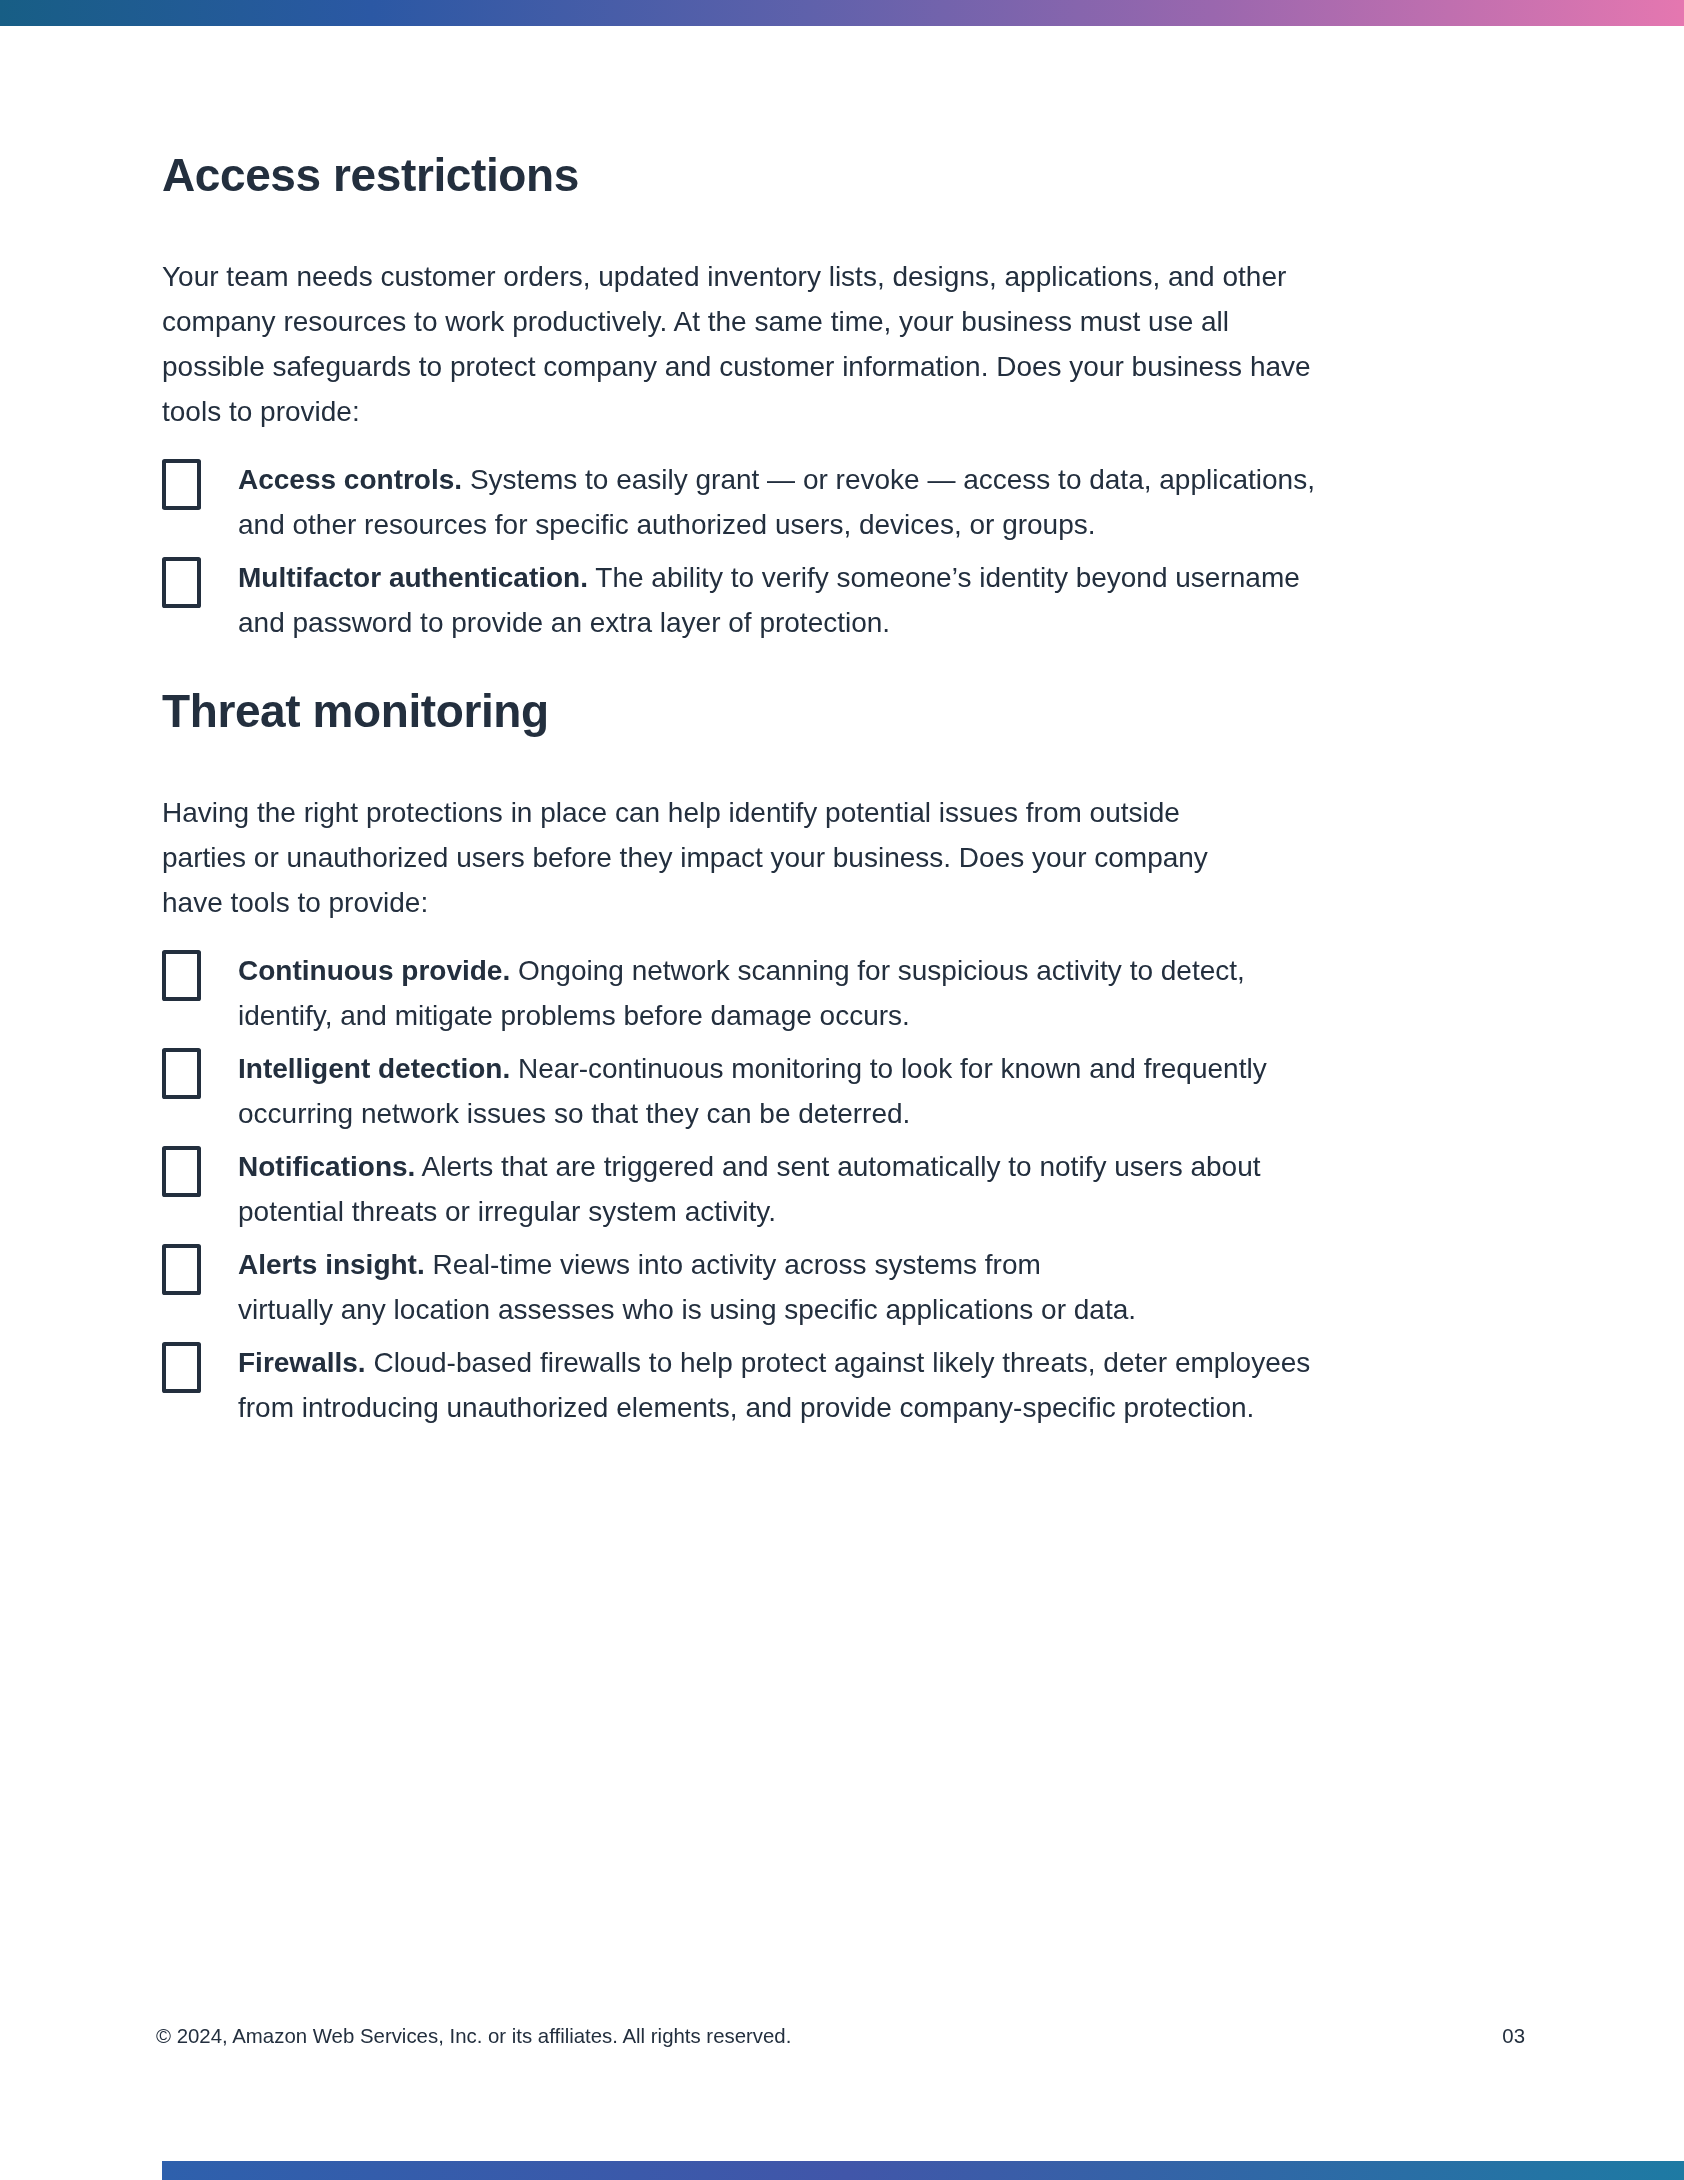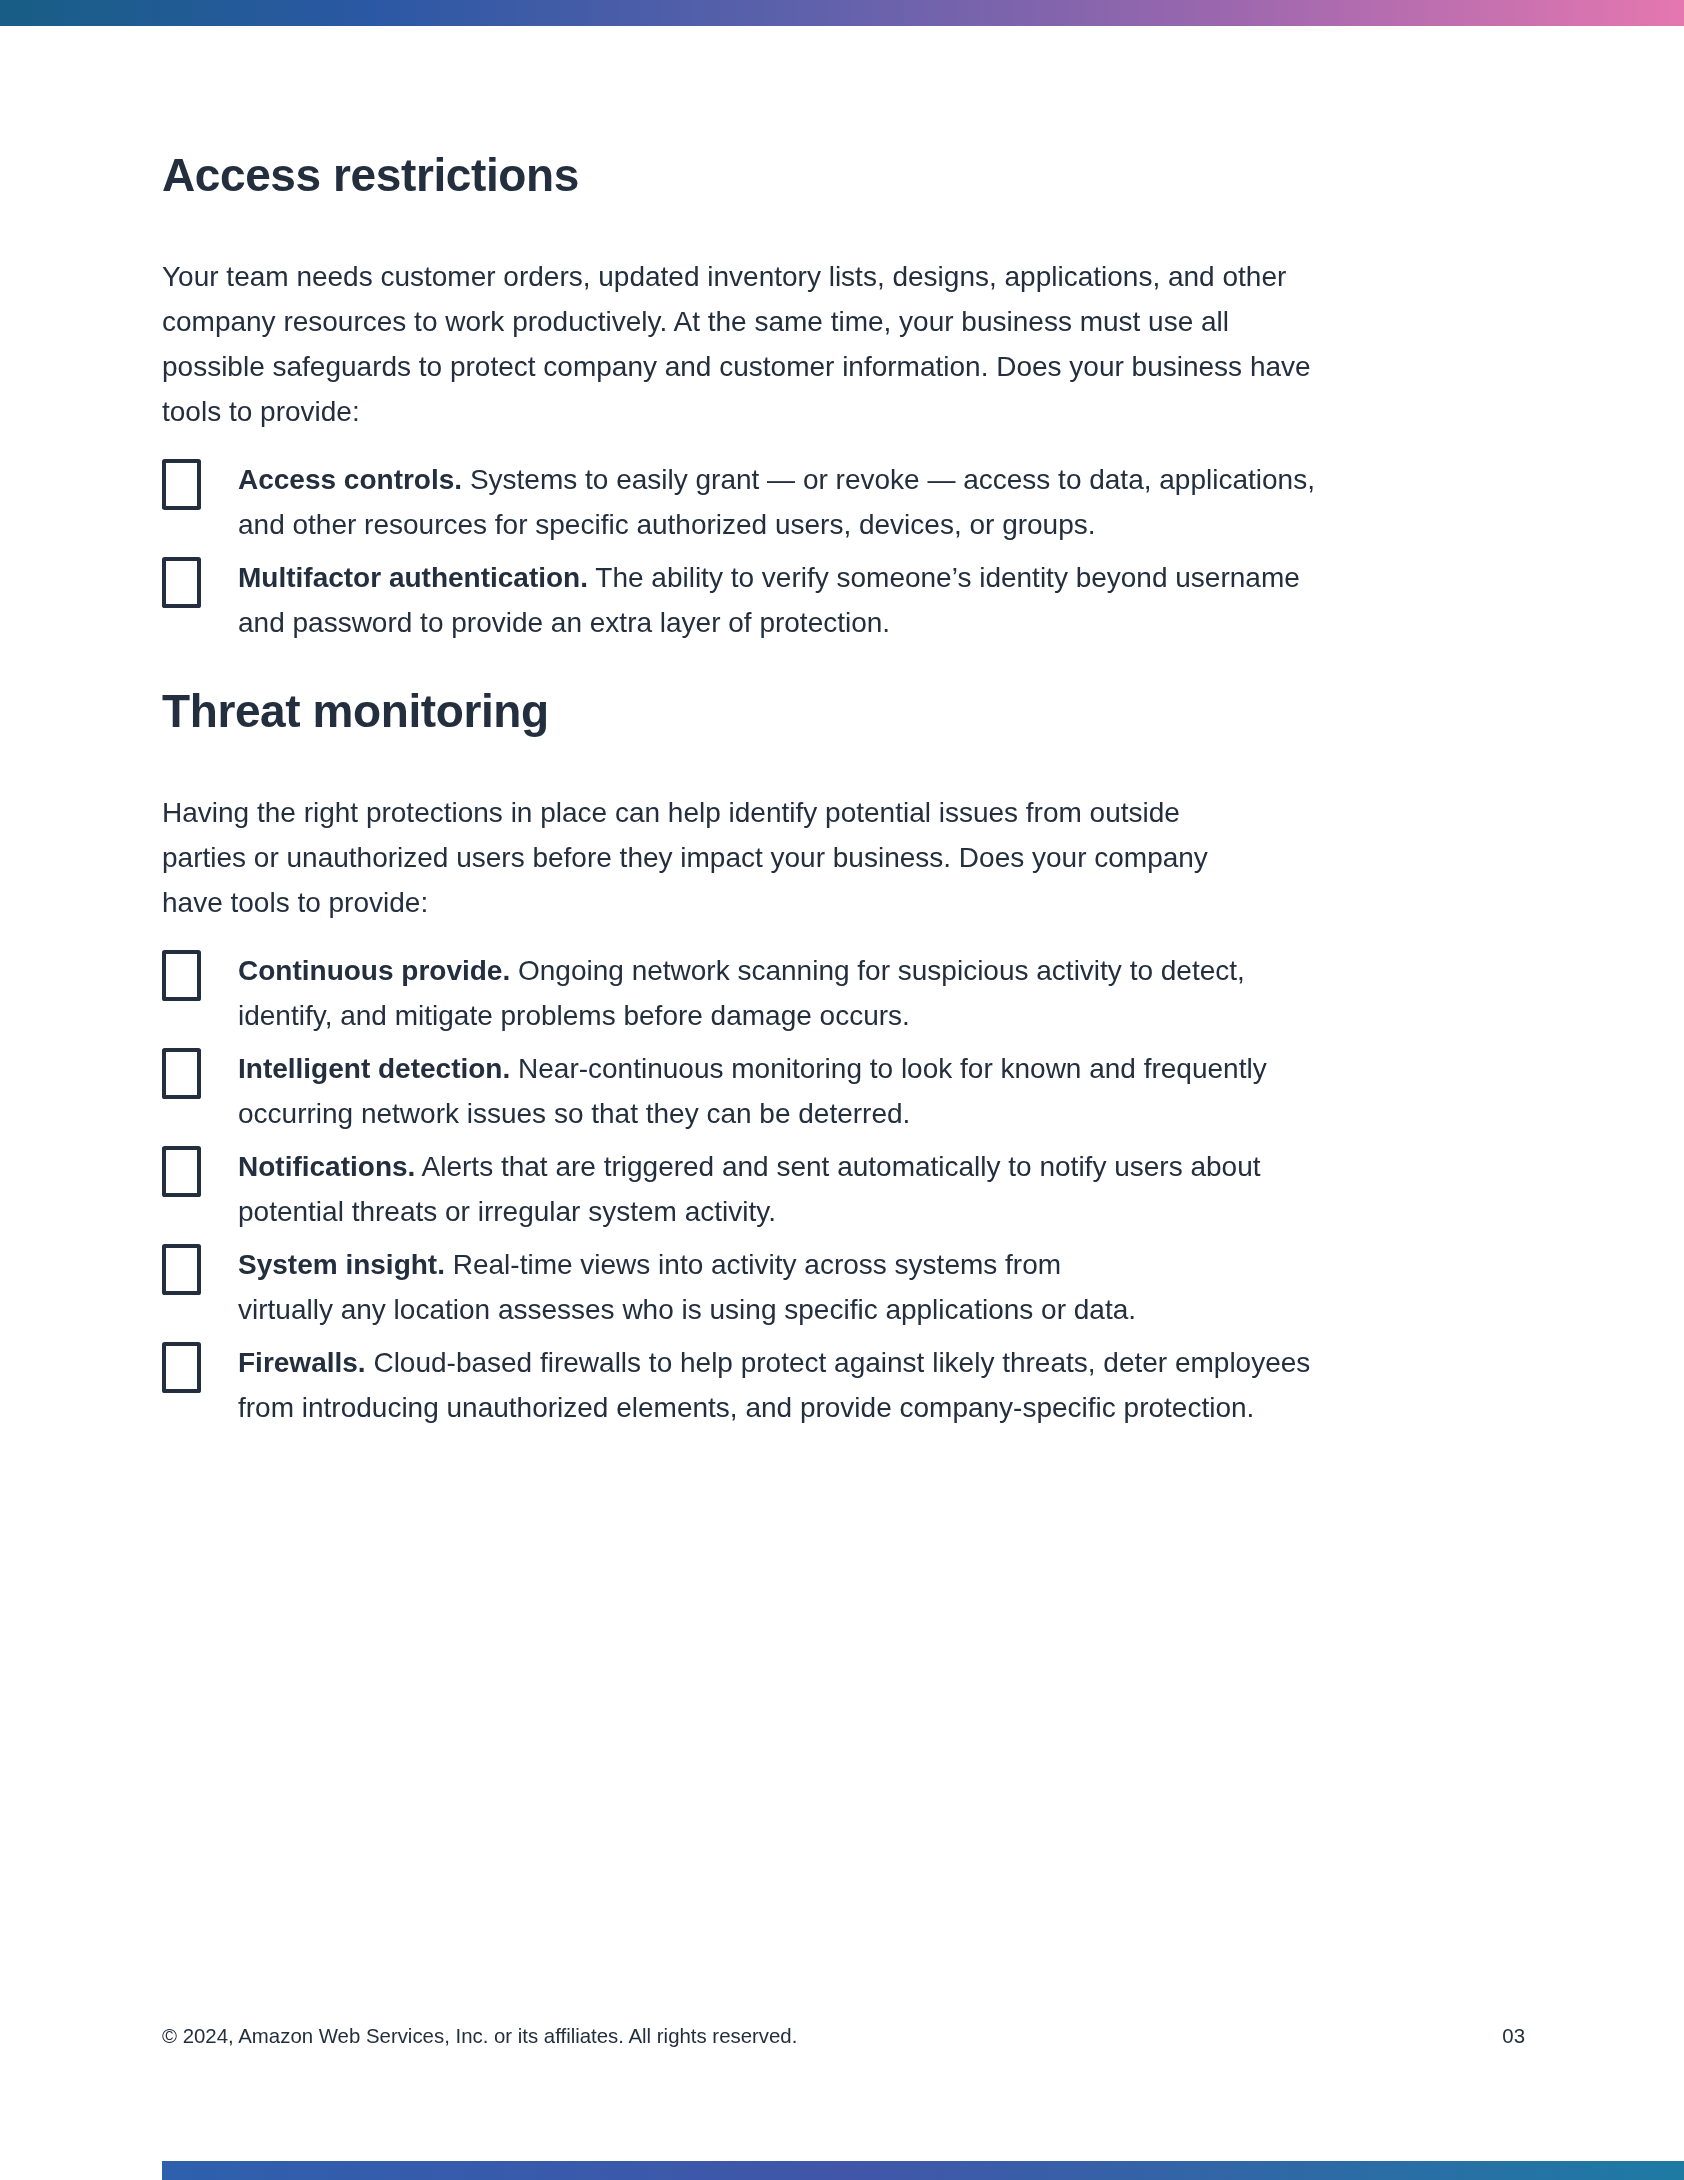--- a/index.html
+++ b/index.html
@@ -70,21 +70,21 @@
   }
   .item-text {
     font-size: 28px;
     line-height: 45px;
     margin: 0;
   }
   .item-title { font-weight: bold; }
   .item-body { white-space: pre-line; }
   .footer {
     position: absolute;
-    left: 162px;
+    left: 156px;
     right: 160px;
     bottom: 133px;
     display: flex;
     justify-content: space-between;
     align-items: baseline;
     font-size: 20.4px;
   }
   .page-number { font-weight: normal; margin-left: 38px; }
 </style>
 </head>
@@ -131,21 +131,21 @@
       <p class="item-text"><span class="item-title">Intelligent detection.</span> <span class="item-body">Near-continuous monitoring to look for known and frequently
 occurring network issues so that they can be deterred.</span></p>
     </div>
     <div class="check-item">
       <span class="checkbox"></span>
       <p class="item-text"><span class="item-title">Notifications.</span> <span class="item-body">Alerts that are triggered and sent automatically to notify users about
 potential threats or irregular system activity.</span></p>
     </div>
     <div class="check-item">
       <span class="checkbox"></span>
-      <p class="item-text"><span class="item-title">System insight.</span> <span class="item-body">Real-time views into activity across systems from
+      <p class="item-text"><span class="item-title">Alerts insight.</span> <span class="item-body">Real-time views into activity across systems from
 virtually any location assesses who is using specific applications or data.</span></p>
     </div>
     <div class="check-item">
       <span class="checkbox"></span>
       <p class="item-text"><span class="item-title">Firewalls.</span> <span class="item-body">Cloud-based firewalls to help protect against likely threats, deter employees
 from introducing unauthorized elements, and provide company-specific protection.</span></p>
     </div>
   </div>
 
 </div>

